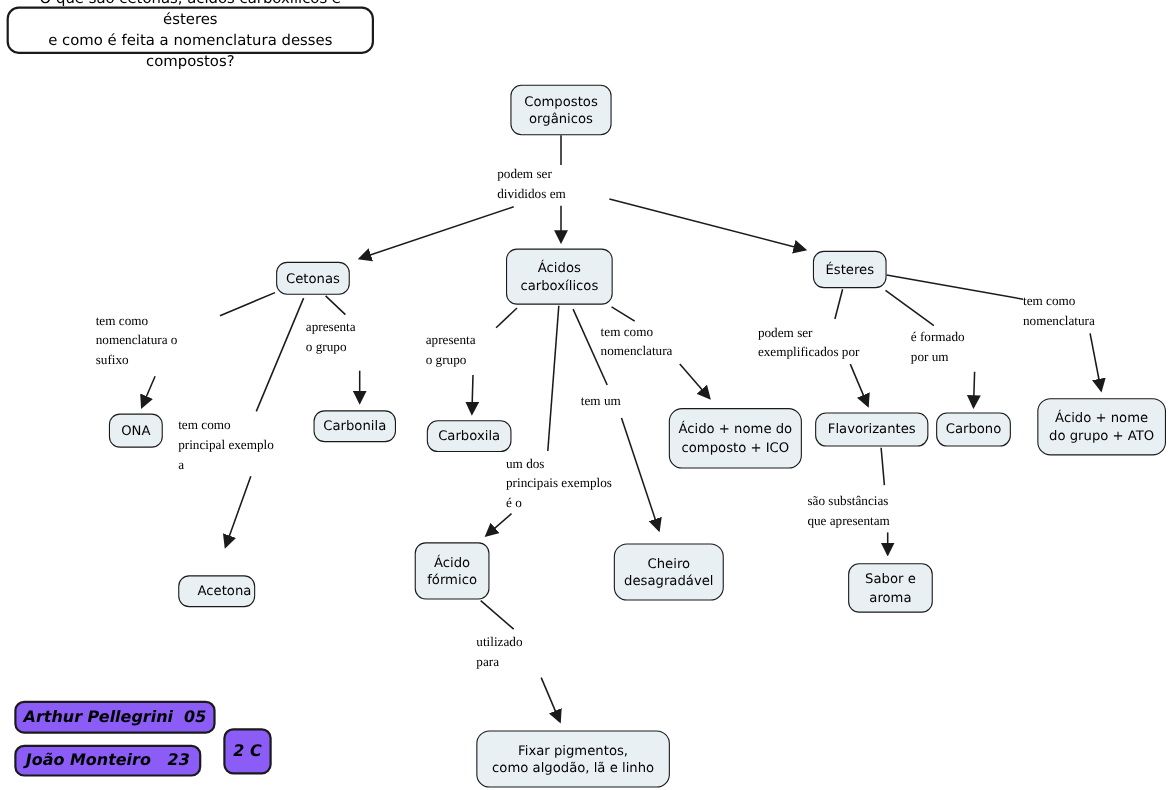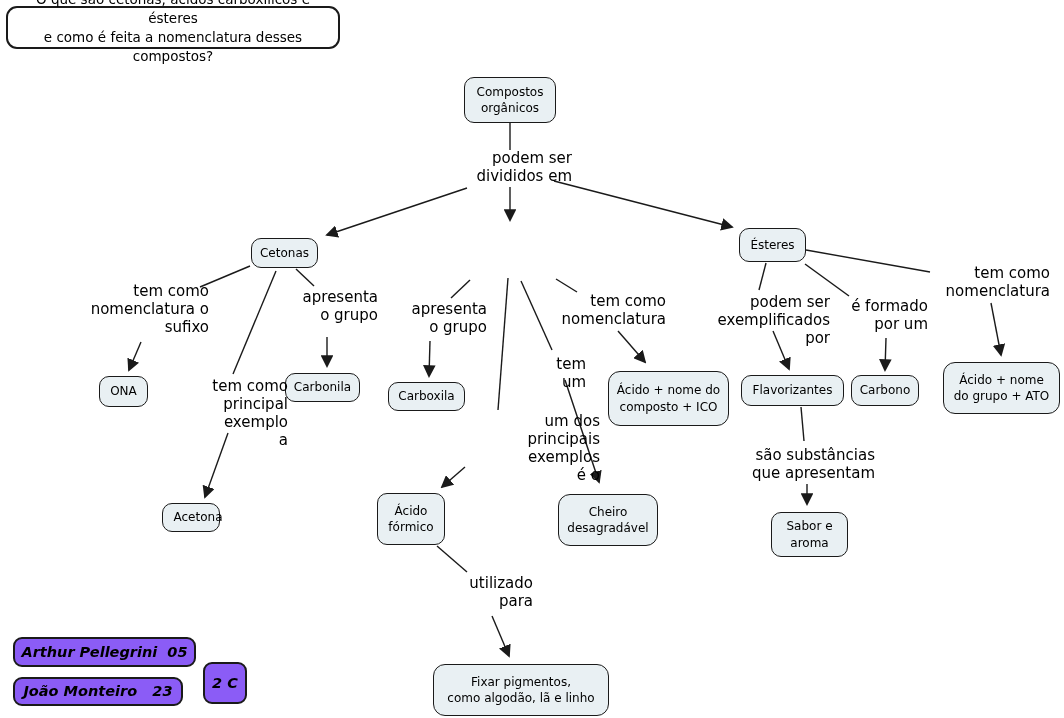--- a/index.html
+++ b/index.html
@@ -14,22 +14,22 @@
     background:var(--node-fill,#e9f0f3);
     border:1.5px solid var(--stroke,#1a1a1a);
     border-radius:10px;
     display:flex;align-items:center;justify-content:center;
     text-align:center;white-space:pre-line;
     font-size:12px;line-height:16.5px;padding:2px 6px;
   }
   .node.big{border-radius:12px;}
   .q{background:#fff;font-size:13.5px;line-height:19px;border-radius:11px;border-width:2px;}
   .label{
-    position:absolute;text-align:right;white-space:pre-line;
-    font-size:15px;line-height:18px;
+    position:absolute;text-align:left;white-space:pre-line;
+    font-size:12px;line-height:18px;font-family:Liberation Serif, serif;
   }
   .author{
     background:#8b5cf6;font-weight:bold;font-style:italic;
     white-space:pre;border-radius:9px;border-width:2px;font-size:14.5px;
   }
 </style>
 </head>
 <body>
 
 <div class="stage">
@@ -71,31 +71,33 @@
     <line x1="807" y1="484" x2="807" y2="504" marker-end="url(#arr)"></line>
     <line x1="492" y1="616" x2="509" y2="656" marker-end="url(#arr)"></line>
   </svg>
 
   <div class="node q" style="left:6px;top:6px;width:334px;height:43px;">O que são cetonas, ácidos carboxílicos e ésteres
 e como é feita a nomenclatura desses compostos?</div>
 
   <div class="node" style="left:464px;top:77px;width:92px;height:46px;">Compostos
 orgânicos</div>
   <div class="node" style="left:251px;top:238px;width:67px;height:30px;">Cetonas</div>
+  <div class="node" style="left:460px;top:226px;width:97px;height:51px;">Ácidos
+carboxílicos</div>
   <div class="node" style="left:739px;top:228px;width:67px;height:34px;">Ésteres</div>
   <div class="node" style="left:99px;top:376px;width:49px;height:31px;">ONA</div>
   <div class="node" style="left:285px;top:373px;width:75px;height:29px;">Carbonila</div>
   <div class="node" style="left:388px;top:382px;width:77px;height:29px;">Carboxila</div>
   <div class="node big" style="left:608px;top:371px;width:121px;height:55px;">Ácido + nome do
 composto + ICO</div>
   <div class="node" style="left:741px;top:375px;width:103px;height:31px;">Flavorizantes</div>
   <div class="node" style="left:851px;top:375px;width:68px;height:31px;">Carbono</div>
   <div class="node big" style="left:943px;top:362px;width:117px;height:52px;">Ácido + nome
 do grupo + ATO</div>
-  <div class="node" style="left:162px;top:503px;width:58px;height:29px;padding-left:20px;">Acetona</div>
+  <div class="node" style="left:162px;top:523px;width:70px;height:29px;padding-left:20px;">Acetona</div>
   <div class="node" style="left:377px;top:493px;width:68px;height:52px;">Ácido
 fórmico</div>
   <div class="node big" style="left:558px;top:494px;width:100px;height:52px;">Cheiro
 desagradável</div>
   <div class="node big" style="left:771px;top:512px;width:77px;height:45px;border-radius:10px;">Sabor e
 aroma</div>
   <div class="node big" style="left:433px;top:664px;width:176px;height:52px;">Fixar pigmentos,
 como algodão, lã e linho</div>
 
   <div class="label" style="left:452px;top:149px;width:120px;">podem ser

